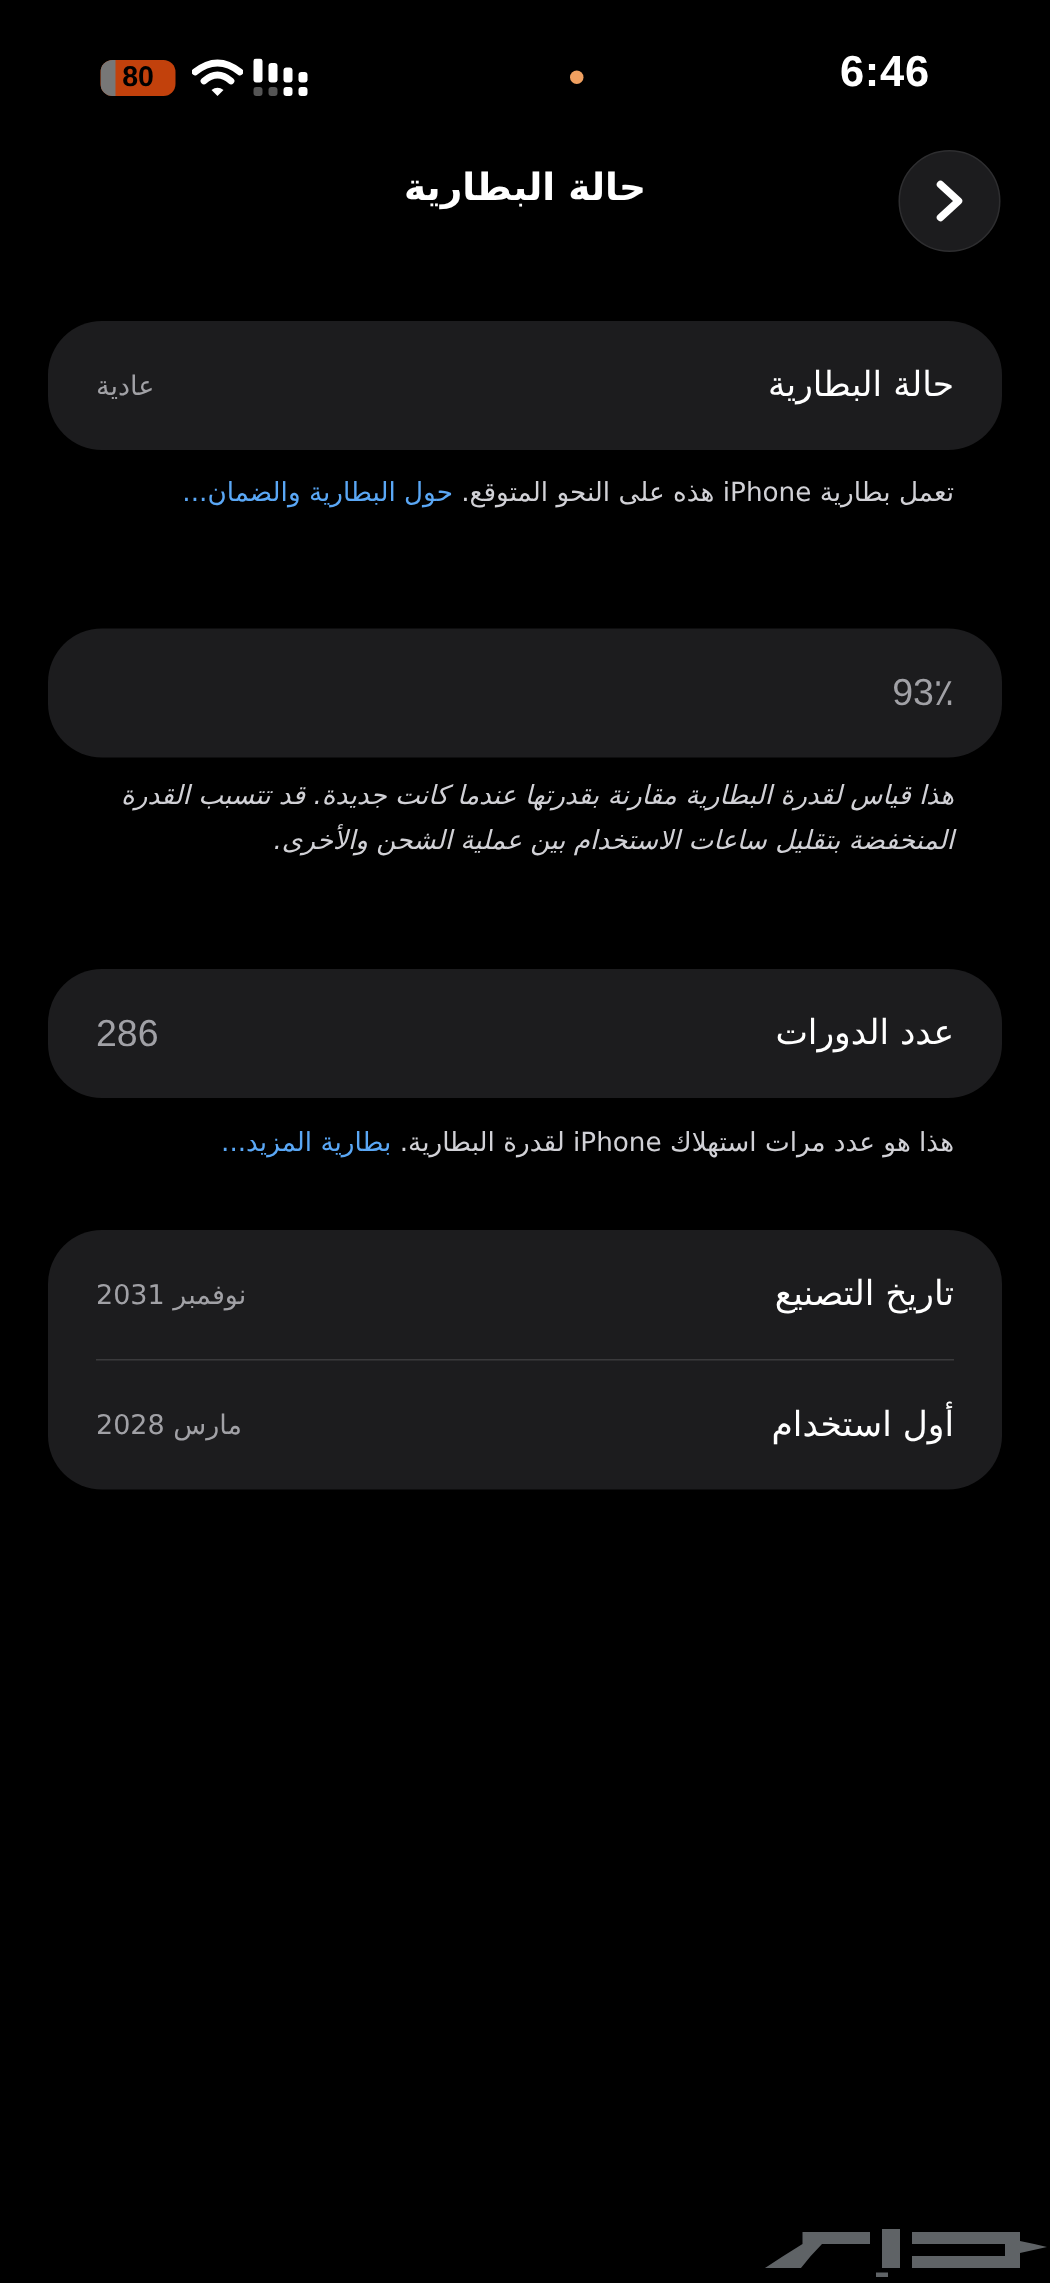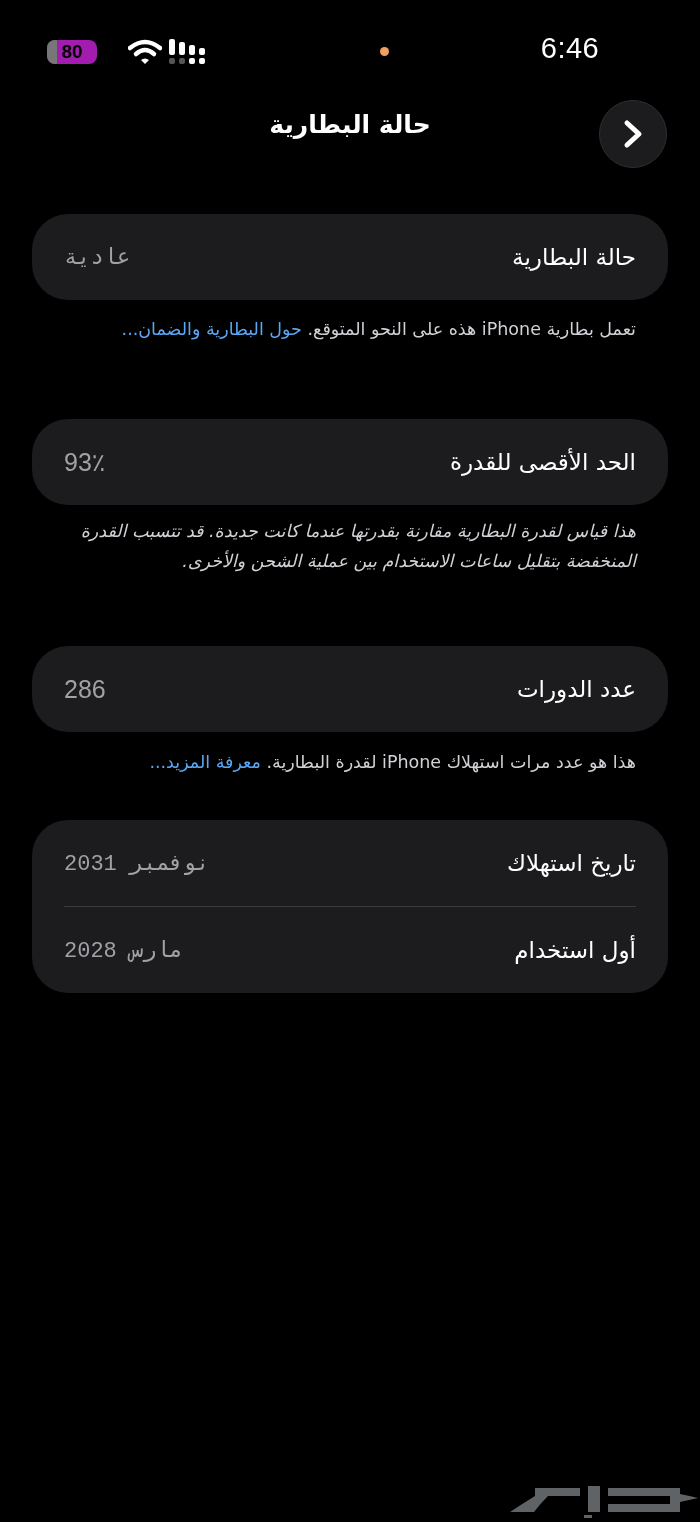--- a/index.html
+++ b/index.html
@@ -3,34 +3,34 @@
 <meta charset="utf-8">
 <style>
   html, body { margin: 0; padding: 0; background: #000; }
   body {
     width: 700px; height: 1522px; position: relative; overflow: hidden;
     font-family: "DejaVu Sans", "Liberation Sans", sans-serif; color: #fff;
   }
   
   .status-bar { position: absolute; top: 0; left: 0; width: 700px; height: 90px; }
   .battery {
-    position: absolute; left: 47px; top: 40px; width: 50px; height: 24px;
-    border-radius: 8px; background: #a21caf; overflow: hidden;
+    position: absolute; left: 67px; top: 40px; width: 50px; height: 24px;
+    border-radius: 8px; background: #c2410c; overflow: hidden;
   }
   .battery .left-dim { position: absolute; left: 0; top: 0; width: 10px; height: 24px; background: #777; }
   .battery .pct {
     position: absolute; left: 0; right: 0; top: 0; line-height: 24px; text-align: center;
     color: #000; font-weight: bold; font-size: 19px; font-family: "Liberation Sans", sans-serif;
   }
   .wifi { position: absolute; left: 128px; top: 38px; width: 34px; height: 28px; }
   .signal { position: absolute; left: 168px; top: 39px; width: 40px; height: 26px; }
   .dot { position: absolute; left: 380px; top: 47px; width: 9px; height: 9px; border-radius: 50%; background: #f0a060; }
   .clock {
-    position: absolute; left: 520px; top: 32px; width: 100px; text-align: center;
-    font-family: "Liberation Sans", sans-serif; font-weight: normal; font-size: 29px; letter-spacing: 0.5px;
+    position: absolute; left: 520px; top: 32px; width: 100px; text-align: right;
+    font-family: "Liberation Sans", sans-serif; font-weight: bold; font-size: 29px; letter-spacing: 0.5px;
   }
   
   .nav-title {
     position: absolute; left: 200px; width: 300px; top: 110px; text-align: center;
     font-size: 25px; font-weight: bold; direction: rtl;
   }
   .back-btn {
     position: absolute; left: 599px; top: 100px; width: 68px; height: 68px; border-radius: 50%;
     background: #1c1c1e; border: 1px solid #2e2e30; box-sizing: border-box;
     display: flex; align-items: center; justify-content: center;
@@ -38,21 +38,21 @@
   
   .card {
     position: absolute; left: 32px; width: 636px; background: #1c1c1e; border-radius: 36px;
     box-sizing: border-box;
   }
   .row {
     position: relative; height: 86px; display: flex; align-items: center; justify-content: space-between;
     padding: 0 32px; direction: rtl;
   }
   .row .label { font-size: 23px; color: #fff; }
-  .row .value { font-size: 22px; color: #a1a1a6; font-family: Liberation Mono, monospace; }
+  .row .value { font-size: 18px; color: #a1a1a6; }
   .row .value.num { font-family: "Liberation Sans", sans-serif; font-size: 25px; }
   .divider { height: 1px; background: #3a3a3c; margin: 0 32px; }
   .note {
     position: absolute; left: 60px; width: 576px; direction: rtl; text-align: right;
     font-size: 17.5px; line-height: 30px; color: #d1d1d6;
   }
   .note .link { color: #5aa7f5; margin-left: 20px; }
   .watermark {
     position: absolute; left: 500px; top: 1478px; width: 200px; height: 40px;
   }
@@ -96,39 +96,38 @@
     <span class="label">حالة البطارية</span>
     <span class="value">عادية</span>
   </div>
 </div>
 <div class="note" style="top:314px;">
   <span>تعمل بطارية iPhone هذه على النحو المتوقع. </span><span class="link">حول البطارية والضمان...</span>
 </div>
 
 <div class="card" style="top:419px;">
   <div class="row">
-    <span class="label">الحد الأقصى للقدرة</span>
     <span class="value num">93٪</span>
   </div>
 </div>
 <div class="note" style="top:516px;font-style:italic;">هذا قياس لقدرة البطارية مقارنة بقدرتها عندما كانت جديدة. قد تتسبب القدرة المنخفضة بتقليل ساعات الاستخدام بين عملية الشحن والأخرى.</div>
 
 <div class="card" style="top:646px;">
   <div class="row">
     <span class="label">عدد الدورات</span>
     <span class="value num">286</span>
   </div>
 </div>
 <div class="note" style="top:747px; left:40px; width:596px;">
-  <span>هذا هو عدد مرات استهلاك iPhone لقدرة البطارية. </span><span class="link">معرفة المزيد...</span>
+  <span>هذا هو عدد مرات استهلاك iPhone لقدرة البطارية. </span><span class="link">بطارية المزيد...</span>
 </div>
 
 <div class="card" style="top:820px;">
   <div class="row" style="height:86px;">
-    <span class="label">تاريخ استهلاك</span>
+    <span class="label">تاريخ التصنيع</span>
     <span class="value">نوفمبر 2031</span>
   </div>
   <div class="divider"></div>
   <div class="row" style="height:86px;">
     <span class="label">أول استخدام</span>
     <span class="value">مارس 2028</span>
   </div>
 </div>
 
 <svg class="watermark" viewBox="0 0 200 40">

